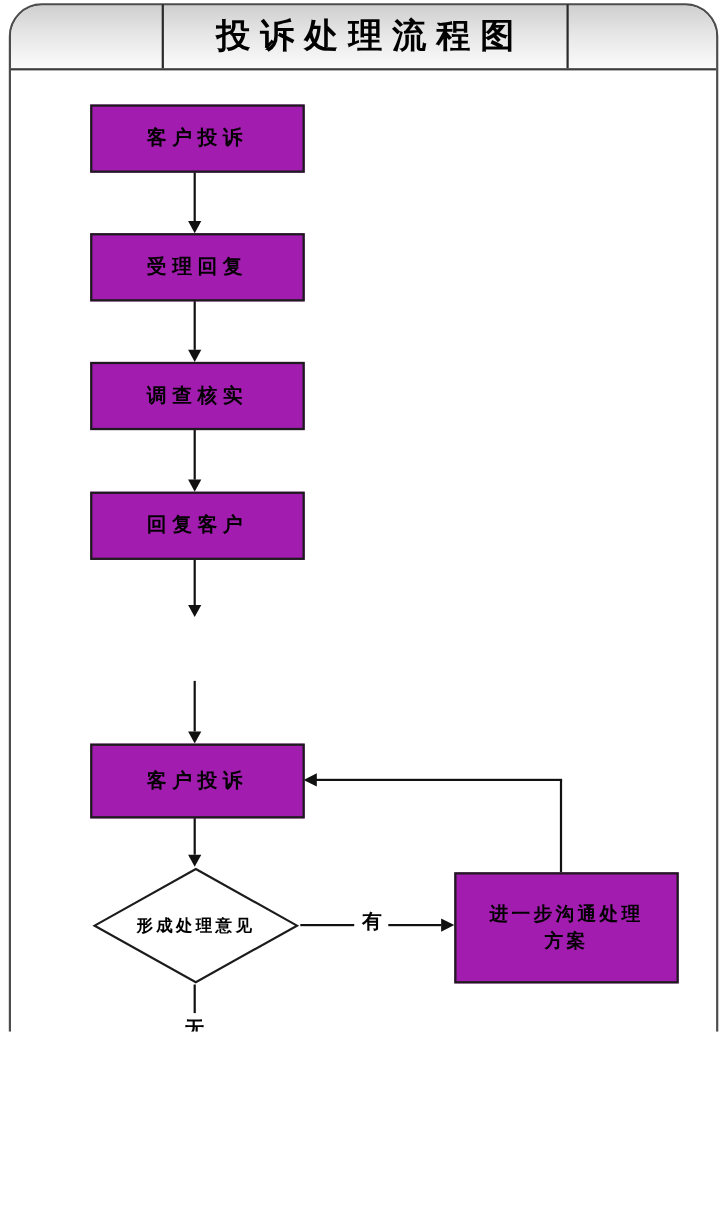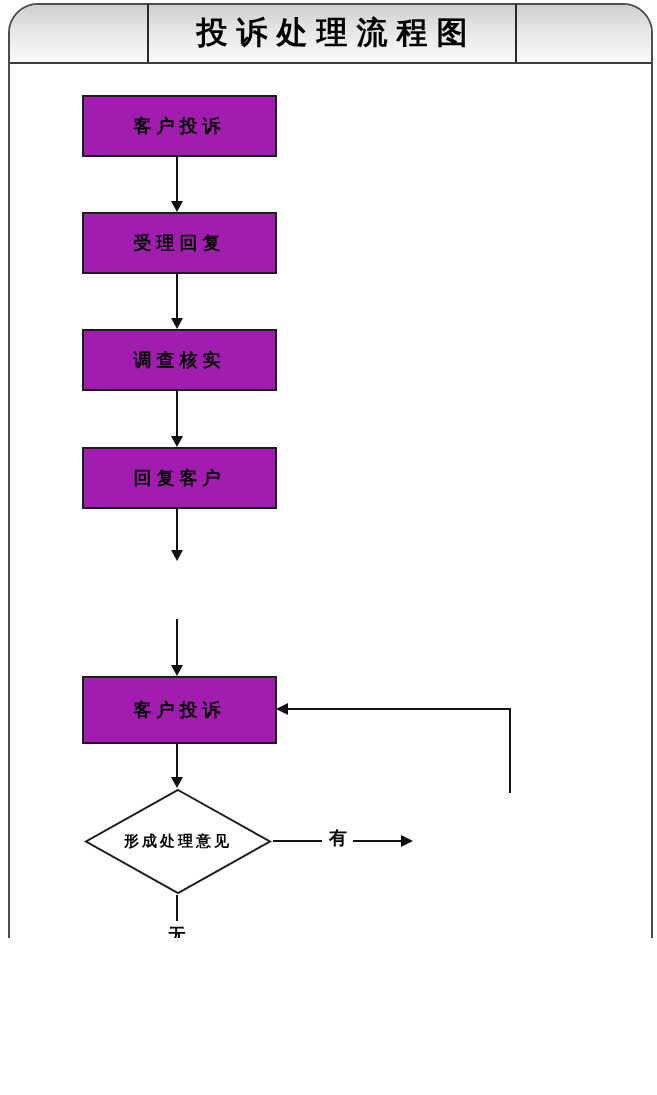--- a/index.html
+++ b/index.html
@@ -165,20 +165,23 @@
     <span>客户投诉</span>
   </div>
 
   <div class="diamond">
     <svg width="190" height="107" viewBox="0 0 190 107">
       <polygon points="95,2 187,53.5 95,105 3,53.5" fill="#ffffff" stroke="#1c1c1c" stroke-width="2"></polygon>
     </svg>
     <span class="diamond-text">形成处理意见</span>
   </div>
 
+  <div class="pbox wide-text" style="left:413px;top:793px;width:200px;height:97px">
+    <span>进一步沟通处理方案</span>
+  </div>
 
 
   <div class="v-line" style="left:176px;top:153px;height:48px"></div>
   <div class="arr-down" style="left:171px;top:201px"></div>
 
   <div class="v-line" style="left:176px;top:270px;height:48px"></div>
   <div class="arr-down" style="left:171px;top:318px"></div>
 
   <div class="v-line" style="left:176px;top:387px;height:49px"></div>
   <div class="arr-down" style="left:171px;top:436px"></div>

